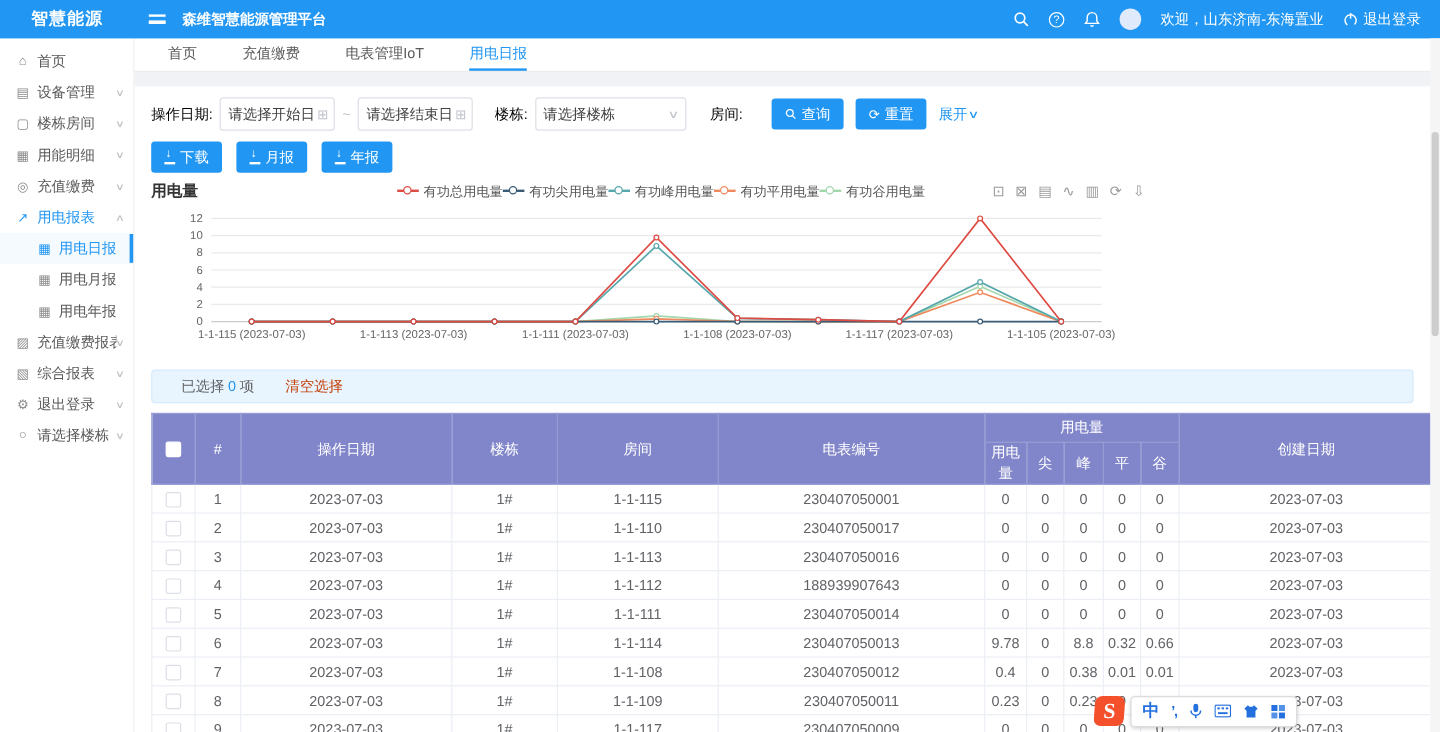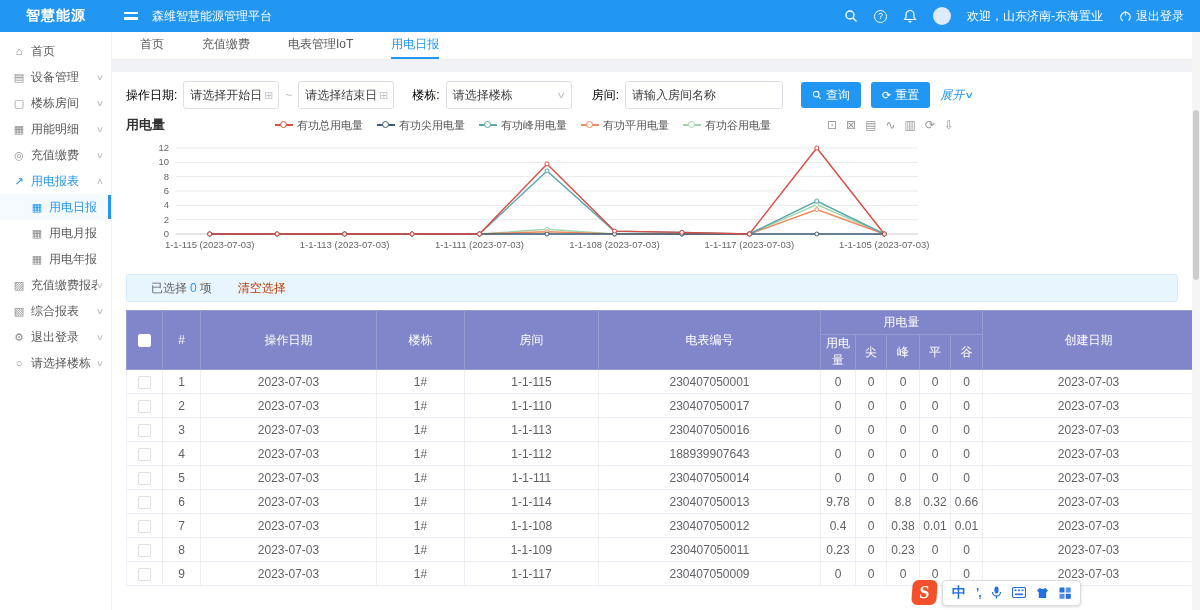--- a/index.html
+++ b/index.html
@@ -4,21 +4,21 @@
 <style>
   * { margin:0; padding:0; box-sizing:border-box; }
   html,body { width:1200px; height:610px; overflow:hidden; }
   body { font-family:"Liberation Sans","DejaVu Sans",sans-serif; background:#fff; position:relative; font-size:12px; color:#333; }
 
   
   .topbar { position:absolute; top:0; left:0; right:0; height:32px; background:#2196f3; display:flex; align-items:center; color:#fff; z-index:30; }
   .logo { width:112px; text-align:center; font-size:14px; font-weight:bold; letter-spacing:1px; }
   .burger { width:14px; height:8px; border-top:2px solid #fff; border-bottom:2px solid #fff; position:relative; margin-left:12px; }
   .burger::after { content:''; position:absolute; left:0; top:3px; width:14px; height:2px; background:#fff; }
-  .platform-title { margin-left:14px; font-size:12px; }
+  .platform-title { margin-left:14px; font-size:12px;font-weight:bold; }
   .topbar-right { margin-left:auto; display:flex; align-items:center; gap:16px; padding-right:16px; }
   .tb-icon { width:14px; height:14px; display:inline-flex; align-items:center; justify-content:center; }
   .help-circle { width:13px; height:13px; border:1.2px solid #fff; border-radius:50%; font-size:9px; display:flex; align-items:center; justify-content:center; }
   .avatar { width:18px; height:18px; border-radius:50%; background:#dfeafc; }
   .welcome { font-size:12px; }
   .logout { display:flex; align-items:center; gap:4px; cursor:pointer; }
 
   
   .sidebar { position:absolute; top:32px; left:0; bottom:0; width:112px; background:#fff; border-right:1px solid #f0f0f0; padding-top:6px; z-index:20; }
   .side-item { height:26px; display:flex; align-items:center; padding:0 8px 0 12px; color:#595959; cursor:pointer; position:relative; }
@@ -45,34 +45,34 @@
   .inp-wrap input { border:none; outline:none; font-size:12px; color:#606266; width:100%; font-family:inherit; }
   .inp-wrap input::placeholder, .placeholder { color:#404040; }
   .date-wrap { width:96px; }
   .date-wrap input { width:72px; }
   .cal-icon { color:#c0c4cc; font-size:11px; margin-left:2px; }
   .tilde { color:#c0c4cc; margin:0 6px; }
   .select-wrap { width:126px; justify-content:space-between; cursor:pointer; }
   .chev-down { color:#c0c4cc; font-size:9px; transform:scaleX(1.5); }
   .room-wrap { width:158px; }
   .btn { height:26px; border:none; border-radius:3px; background:#2196f3; color:#fff; font-size:12px; padding:0 11px; display:inline-flex; align-items:center; gap:4px; cursor:pointer; font-family:inherit; }
-  .expand-link { color:#2196f3; margin-left:10px; cursor:pointer; display:flex; align-items:center; gap:2px;font-style:italic; }
+  .expand-link { color:#2196f3; margin-left:10px; cursor:pointer; display:flex; align-items:center; gap:2px; }
   .expand-link .chev { font-size:9px; transform:scaleX(1.5); }
   .dl-icon { position:relative; width:9px; height:11px; display:inline-block; }
   .dl-icon::before { content:'↓'; position:absolute; top:-3px; left:1px; font-size:10px; }
   .dl-icon::after { content:''; position:absolute; left:0; bottom:0; width:9px; height:1.5px; background:#fff; }
 
   
   .action-row { display:flex; gap:12px; margin-top:8px; }
 
   
   .chart-section { margin-top:6px; width:828px; }
   .chart-header { display:flex; align-items:center; height:18px; }
   .chart-title { font-size:13px; font-weight:bold; color:#333; }
-  .legend { margin-left:auto; display:flex; align-items:center; gap:14px; }
+  .legend { margin-left:auto; display:flex; align-items:center; gap:0; }
   .legend-item { display:flex; align-items:center; gap:4px; color:#555; font-size:11px; cursor:pointer; }
   .lm { position:relative; width:18px; height:2px; }
   .lm::after { content:''; position:absolute; left:5px; top:-2.8px; width:5px; height:5px; border:1.4px solid; border-color:inherit; border-radius:50%; background:#fff; }
   .chart-toolbar { margin-left:56px; display:flex; gap:9px; color:#9a9a9a; font-size:12px; }
   .chart-toolbar span { cursor:pointer; }
   .chart-svg { display:block; margin:4px 0 0 14px; }
   .axis-label { font-size:9.5px; fill:#666; font-family:"Liberation Sans","DejaVu Sans",sans-serif; }
 
   
   .sel-banner { margin-top:14px; height:28px; background:#e9f5fe; border:1px solid #d5eafc; border-radius:3px; display:flex; align-items:center; padding-left:24px; color:#606266; }
@@ -218,40 +218,51 @@
       <span class="inp-wrap date-wrap">
         <input placeholder="请选择结束日期" style="">
         <span class="cal-icon">⊞</span>
       </span>
       <span class="f-label" style="margin-left:18px">楼栋:</span>
       <span class="inp-wrap select-wrap">
         <span class="placeholder">请选择楼栋</span>
         <span class="chev-down">∨</span>
       </span>
       <span class="f-label" style="margin-left:20px">房间:</span>
-      <span class="inp-wrap room-wrap">
-        <input placeholder="请输入房间名称" style="">
-      </span>
       <button class="btn" style="margin-left:18px">
         <svg width="10" height="10" viewBox="0 0 12 12">
             <circle cx="5" cy="5" r="3.4" fill="none" stroke="#fff" stroke-width="1.3"></circle>
             <line x1="7.6" y1="7.6" x2="10.6" y2="10.6" stroke="#fff" stroke-width="1.3"></line>
           </svg>
         <span>查询</span>
       </button>
       <button class="btn" style="margin-left:10px">
         <span style="font-size:11px">⟳</span>
         <span>重置</span>
       </button>
       <span class="expand-link">
         <span>展开</span>
         <span class="chev">∨</span>
       </span>
     </div>
 
+    <div class="action-row">
+      <button class="btn">
+        <span class="dl-icon"></span>
+        <span>下载</span>
+      </button>
+      <button class="btn">
+        <span class="dl-icon"></span>
+        <span>月报</span>
+      </button>
+      <button class="btn">
+        <span class="dl-icon"></span>
+        <span>年报</span>
+      </button>
+    </div>
 
     <div class="chart-section">
       <div class="chart-header">
         <span class="chart-title">用电量</span>
         <div class="legend" id="chart-legend">
             <span class="legend-item">
               <span class="lm" style="background:#dd4b43;border-color:#dd4b43"></span>
     <span>有功总用电量</span>
             </span>
             <span class="legend-item">

